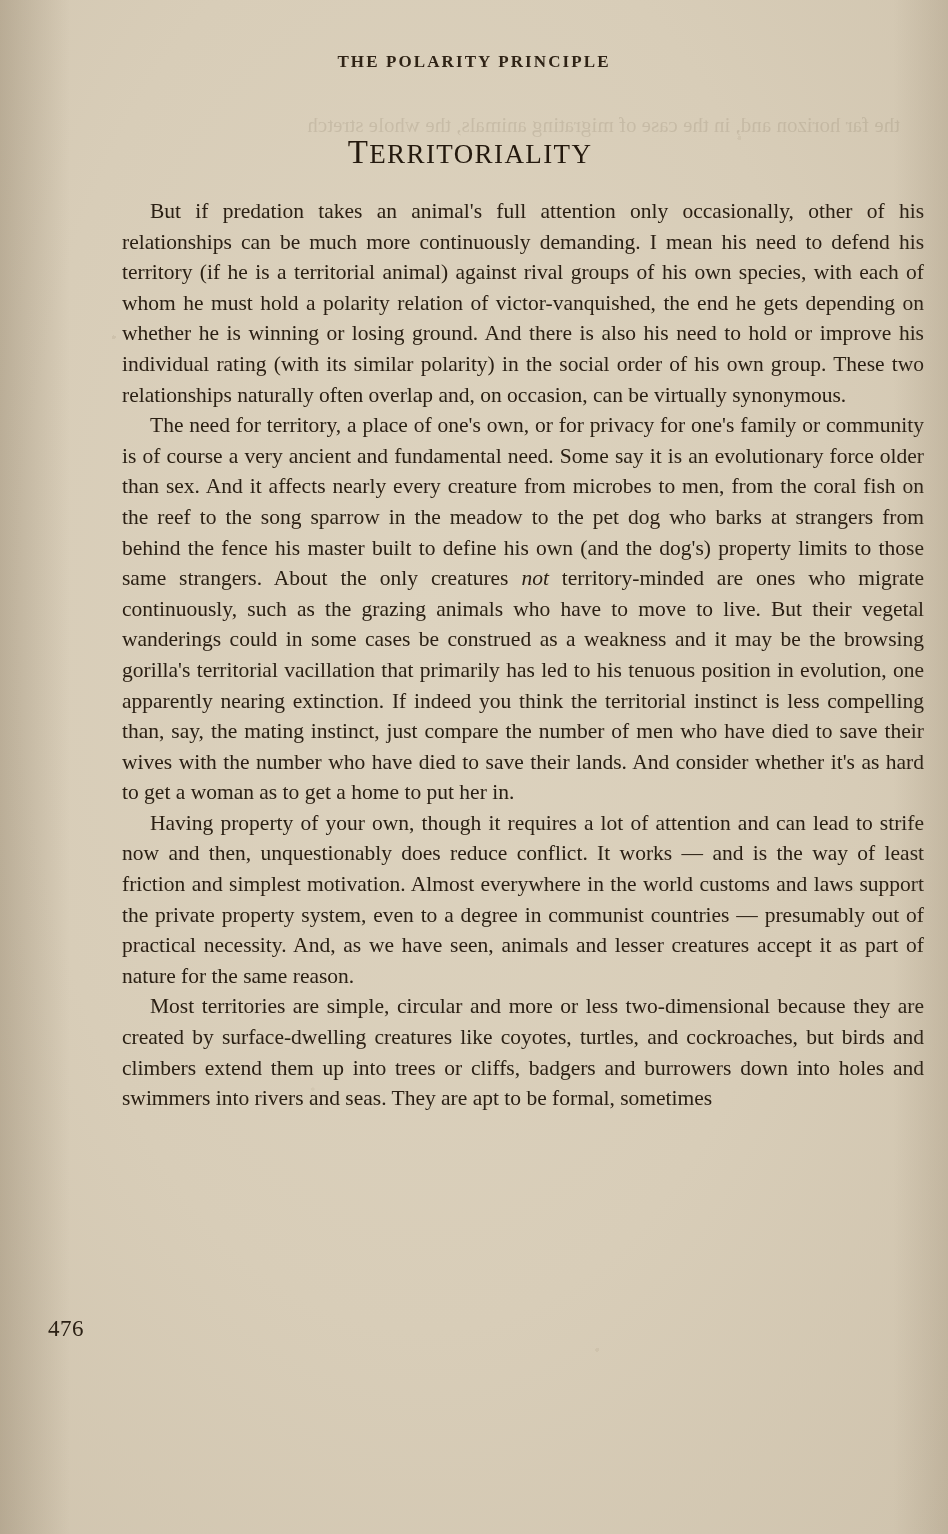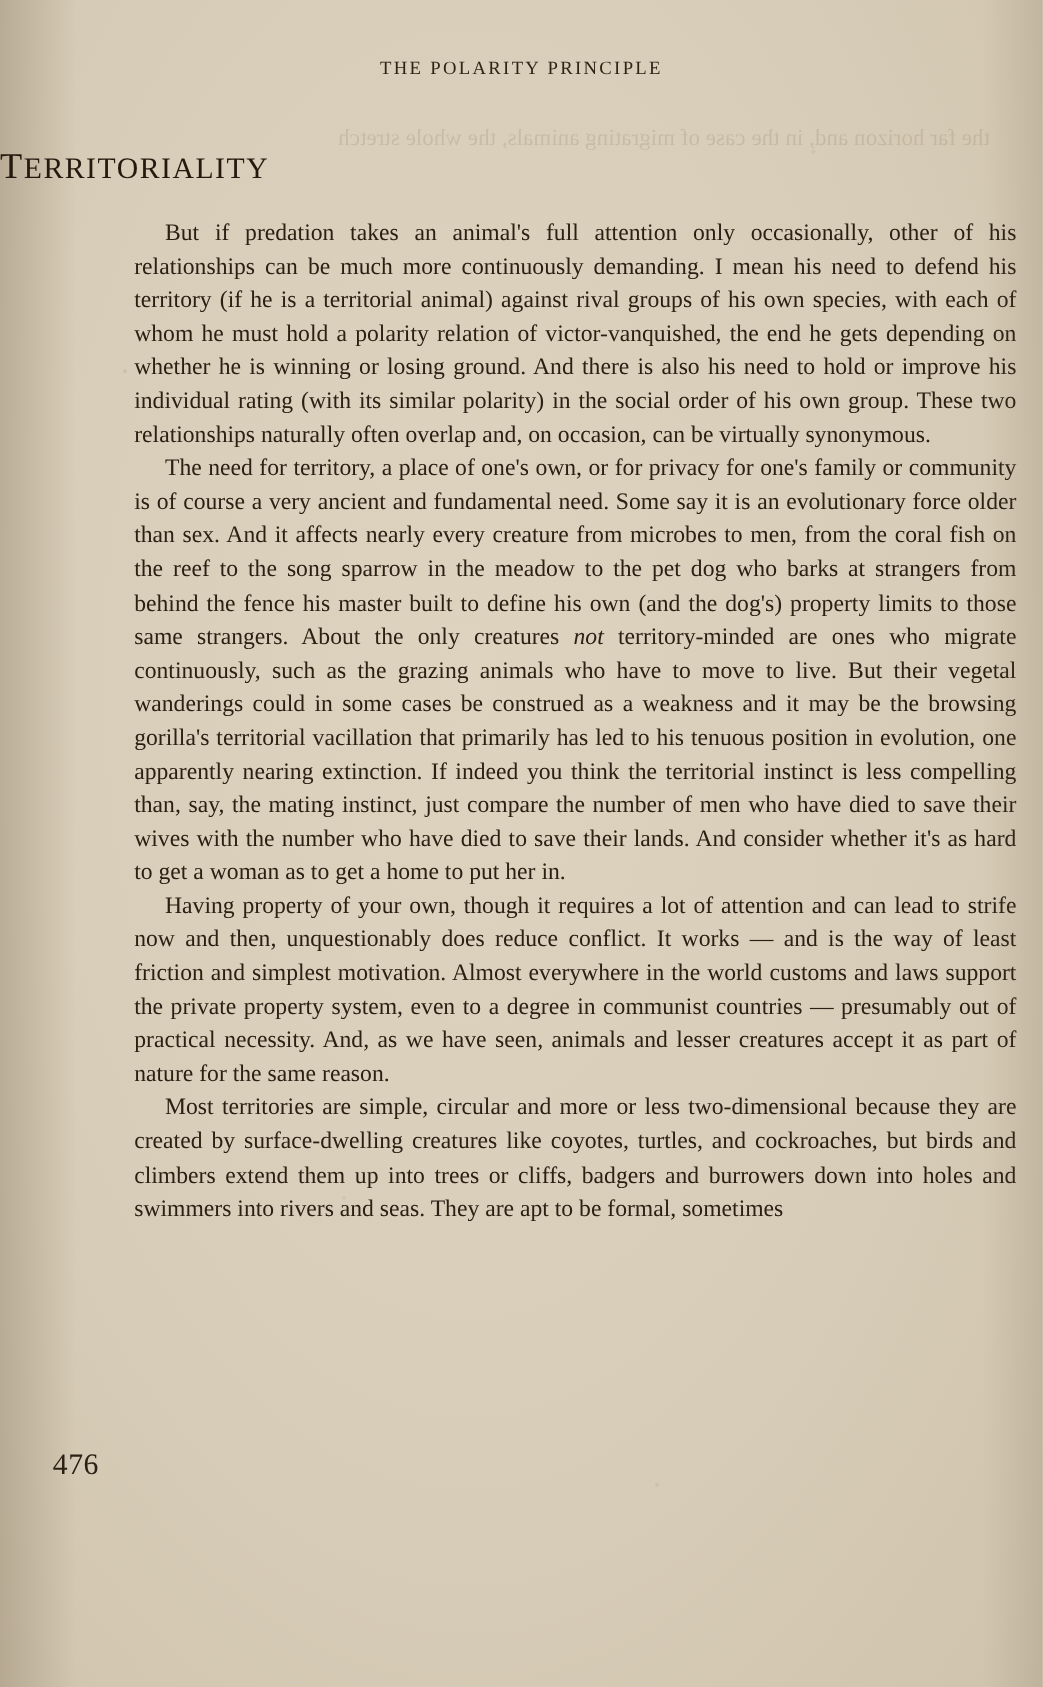--- a/index.html
+++ b/index.html
@@ -40,31 +40,31 @@
   }
 
   .running-head {
     position: absolute;
     top: 52px;
     left: 0;
     width: 948px;
     text-align: center;
     font-size: 17px;
     letter-spacing: 2.1px;
-    font-weight: normal;
+    font-weight: bold;
     color: #2f2316;
     font-variant: small-caps;
   }
 
   .section-title {
     position: absolute;
     top: 134px;
     left: 0;
     width: 940px;
-    text-align: left;
+    text-align: center;
     font-size: 27px;
     letter-spacing: 1.4px;
     color: #24190e;
   }
   .section-title .cap {
     font-size: 33px;
   }
 
   .body-text {
     position: absolute;
@@ -84,21 +84,21 @@
   .body-text p.first {
     text-indent: 28px;
   }
   .body-text i {
   }
 
   .folio {
     position: absolute;
     left: 48px;
     top: 1316px;
-    font-size: 27px;
+    font-size: 23px;
     color: #2b2014;
     letter-spacing: 0.5px;
   }
 
   
   .bleed {
     position: absolute;
     left: 140px;
     top: 110px;
     width: 760px;

